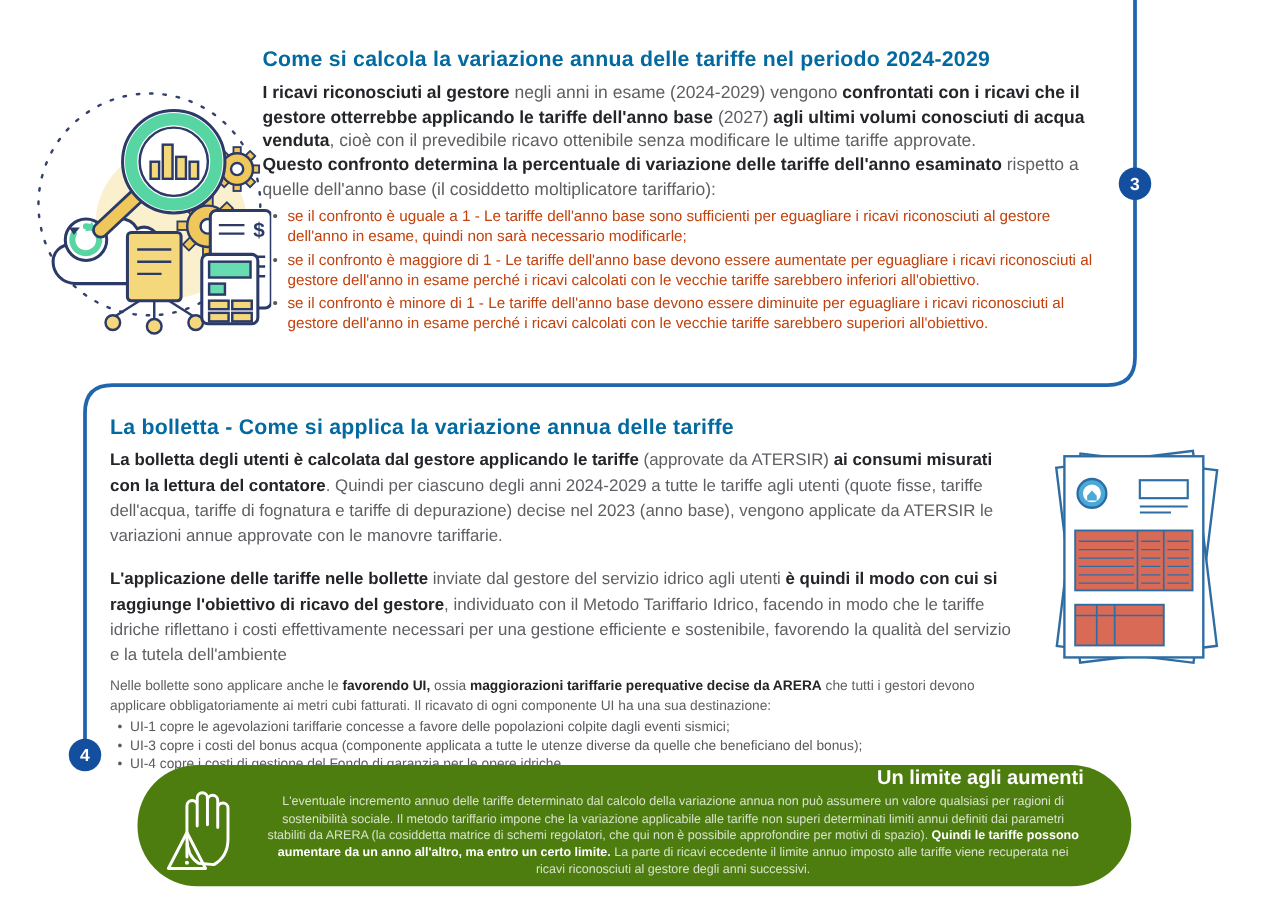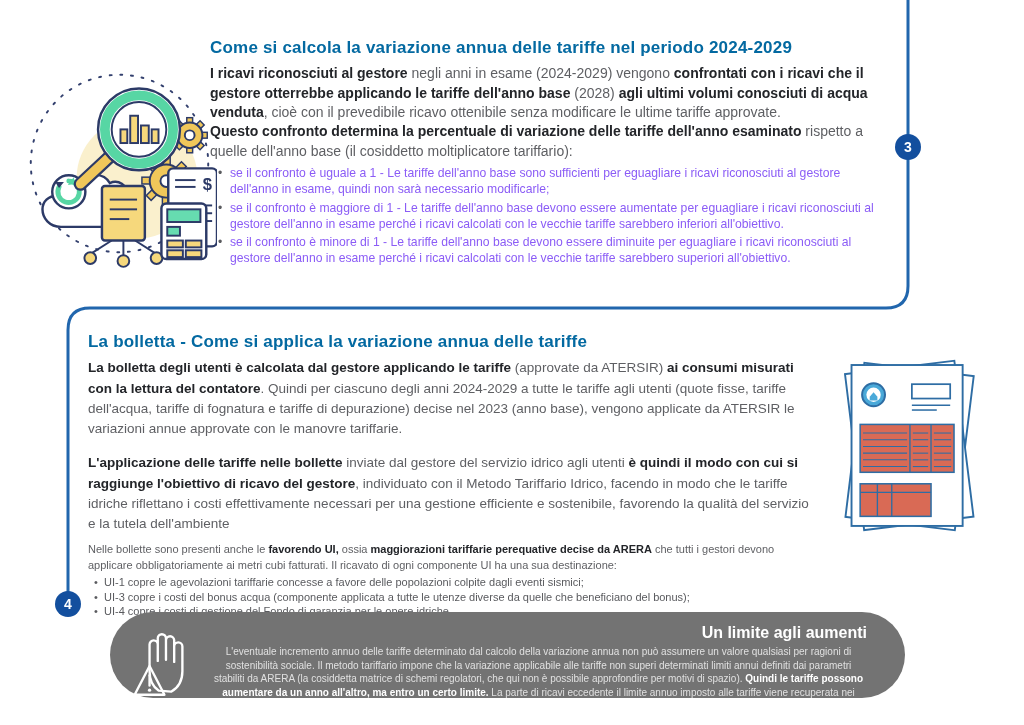--- a/index.html
+++ b/index.html
@@ -36,40 +36,40 @@
     font-size:14px; line-height:1.38; color:#5e5f63;
     white-space:pre-line;
   }
   .body-text b, .note-text b { color:#232529; font-weight:700; }
   .sec-bill .body-text { font-size:13.5px; line-height:1.5; margin-bottom:10px; }
   .sec-bill .para2 { margin-top:14px; margin-bottom:8px; }
 
   ul.bullets { list-style:none; margin:5px 0 0 0; padding-left:20px; }
   ul.bullets li {
     position:relative; font-size:12.2px; line-height:1.3;
-    color:#8b5cf6; margin-bottom:3px; max-width:648px;
+    color:#c2410c; margin-bottom:3px; max-width:648px;
   }
   ul.bullets li::before {
     content:"•"; position:absolute; left:-12px; top:0; color:#595a5e;
   }
 
   .note-text { font-size:11px; line-height:1.38; color:#5e5f63; margin-top:4px; }
   ul.ui-bullets { list-style:none; margin:2px 0 0 0; padding-left:16px; }
   ul.ui-bullets li {
     position:relative; font-size:11px; line-height:1.35; color:#595a5e;
   }
   ul.ui-bullets li::before {
     content:"•"; position:absolute; left:-10px; top:0; color:#595a5e;
   }
 
   .limit-box {
     position:absolute; z-index:3;
-    left:110px; top:612px; width:795px; height:86px;
-    background:#737373; border-radius:48px;
-    padding:10px 38px 10px 100px;
+    left:110px; top:612px; width:795px; height:97px;
+    background:#4d7c0f; border-radius:48px;
+    padding:0 38px 10px 100px;
     color:#ffffff;
   }
   .limit-title {
     font-size:16px; font-weight:800; color:#ffffff;
     text-align:right; margin:2px 0 3px 0;
   }
   .limit-text {
     font-size:10px; line-height:1.35; text-align:center;
     color:rgba(255,255,255,0.78);
   }
@@ -172,34 +172,34 @@
         <rect x="101" y="72" width="7" height="14" fill="#f6d87c" stroke="#2c3a67" stroke-width="2"></rect>
         <rect x="111" y="58" width="8" height="28" fill="#f6d87c" stroke="#2c3a67" stroke-width="2"></rect>
         <rect x="122" y="68" width="8" height="18" fill="#f6d87c" stroke="#2c3a67" stroke-width="2"></rect>
         <rect x="133" y="72" width="7" height="14" fill="#f6d87c" stroke="#2c3a67" stroke-width="2"></rect>
       </g>
     </g>
   </svg>
 
   <div class="section sec-calc">
     <h1 class="sec-title">Come si calcola la variazione annua delle tariffe nel periodo 2024-2029</h1>
-    <p class="body-text"><b>I ricavi riconosciuti al gestore</b><span> negli anni in esame (2024-2029) vengono </span><b>confrontati con i ricavi che il gestore otterrebbe applicando le tariffe dell'anno base</b><span> (2028) </span><b>agli ultimi volumi conosciuti di acqua venduta</b><span>, cioè con il prevedibile ricavo ottenibile senza modificare le ultime tariffe approvate.
+    <p class="body-text"><b>I ricavi riconosciuti al gestore</b><span> negli anni in esame (2024-2029) vengono </span><b>confrontati con i ricavi che il gestore otterrebbe applicando le tariffe dell'anno base</b><span> (2027) </span><b>agli ultimi volumi conosciuti di acqua venduta</b><span>, cioè con il prevedibile ricavo ottenibile senza modificare le ultime tariffe approvate.
 </span><b>Questo confronto determina la percentuale di variazione delle tariffe dell'anno esaminato</b><span> rispetto a quelle dell'anno base (il cosiddetto moltiplicatore tariffario):</span></p>
     <ul class="bullets">
       <li>se il confronto è uguale a 1 - Le tariffe dell'anno base sono sufficienti per eguagliare i ricavi riconosciuti al gestore dell'anno in esame, quindi non sarà necessario modificarle;</li>
       <li>se il confronto è maggiore di 1 - Le tariffe dell'anno base devono essere aumentate per eguagliare i ricavi riconosciuti al gestore dell'anno in esame perché i ricavi calcolati con le vecchie tariffe sarebbero inferiori all'obiettivo.</li>
       <li>se il confronto è minore di 1 - Le tariffe dell'anno base devono essere diminuite per eguagliare i ricavi riconosciuti al gestore dell'anno in esame perché i ricavi calcolati con le vecchie tariffe sarebbero superiori all'obiettivo.</li>
     </ul>
   </div>
 
   <div class="section sec-bill">
     <h1 class="sec-title">La bolletta - Come si applica la variazione annua delle tariffe</h1>
     <p class="body-text"><b>La bolletta degli utenti è calcolata dal gestore applicando le tariffe</b><span> (approvate da ATERSIR) </span><b>ai consumi misurati con la lettura del contatore</b><span>. Quindi per ciascuno degli anni 2024-2029 a tutte le tariffe agli utenti (quote fisse, tariffe dell'acqua, tariffe di fognatura e tariffe di depurazione) decise nel 2023 (anno base), vengono applicate da ATERSIR le variazioni annue approvate con le manovre tariffarie.</span></p>
     <p class="body-text para2"><b>L'applicazione delle tariffe nelle bollette</b><span> inviate dal gestore del servizio idrico agli utenti </span><b>è quindi il modo con cui si raggiunge l'obiettivo di ricavo del gestore</b><span>, individuato con il  Metodo Tariffario Idrico, facendo in modo che le tariffe idriche riflettano i costi effettivamente necessari per una gestione efficiente e sostenibile, favorendo la qualità del servizio e la tutela dell'ambiente</span></p>
-    <p class="note-text"><span>Nelle bollette sono presenti anche le </span><b>favorendo UI,</b><span> ossia </span><b>maggiorazioni tariffarie perequative decise da ARERA</b><span> che tutti i gestori devono applicare obbligatoriamente ai metri cubi fatturati. Il ricavato di ogni componente UI ha una sua destinazione:</span></p>
+    <p class="note-text"><span>Nelle bollette sono applicare anche le </span><b>favorendo UI,</b><span> ossia </span><b>maggiorazioni tariffarie perequative decise da ARERA</b><span> che tutti i gestori devono applicare obbligatoriamente ai metri cubi fatturati. Il ricavato di ogni componente UI ha una sua destinazione:</span></p>
     <ul class="ui-bullets">
       <li>UI-1 copre le agevolazioni tariffarie concesse a favore delle popolazioni colpite dagli eventi sismici;</li>
       <li>UI-3 copre i costi del bonus acqua (componente applicata a tutte le utenze diverse da quelle che beneficiano del bonus);</li>
       <li>UI-4 copre i costi di gestione del Fondo di garanzia per le opere idriche.</li>
     </ul>
   </div>
 
   <svg class="illu" style="left:818px; top:340px;" width="182" height="210" viewBox="0 0 190 215">
     <rect x="38" y="28" width="115" height="162" fill="#ffffff" stroke="#2e6da4" stroke-width="2" transform="rotate(7 95 110)"></rect>
     <rect x="38" y="26" width="115" height="164" fill="#ffffff" stroke="#2e6da4" stroke-width="2" transform="rotate(-7 95 110)"></rect>

